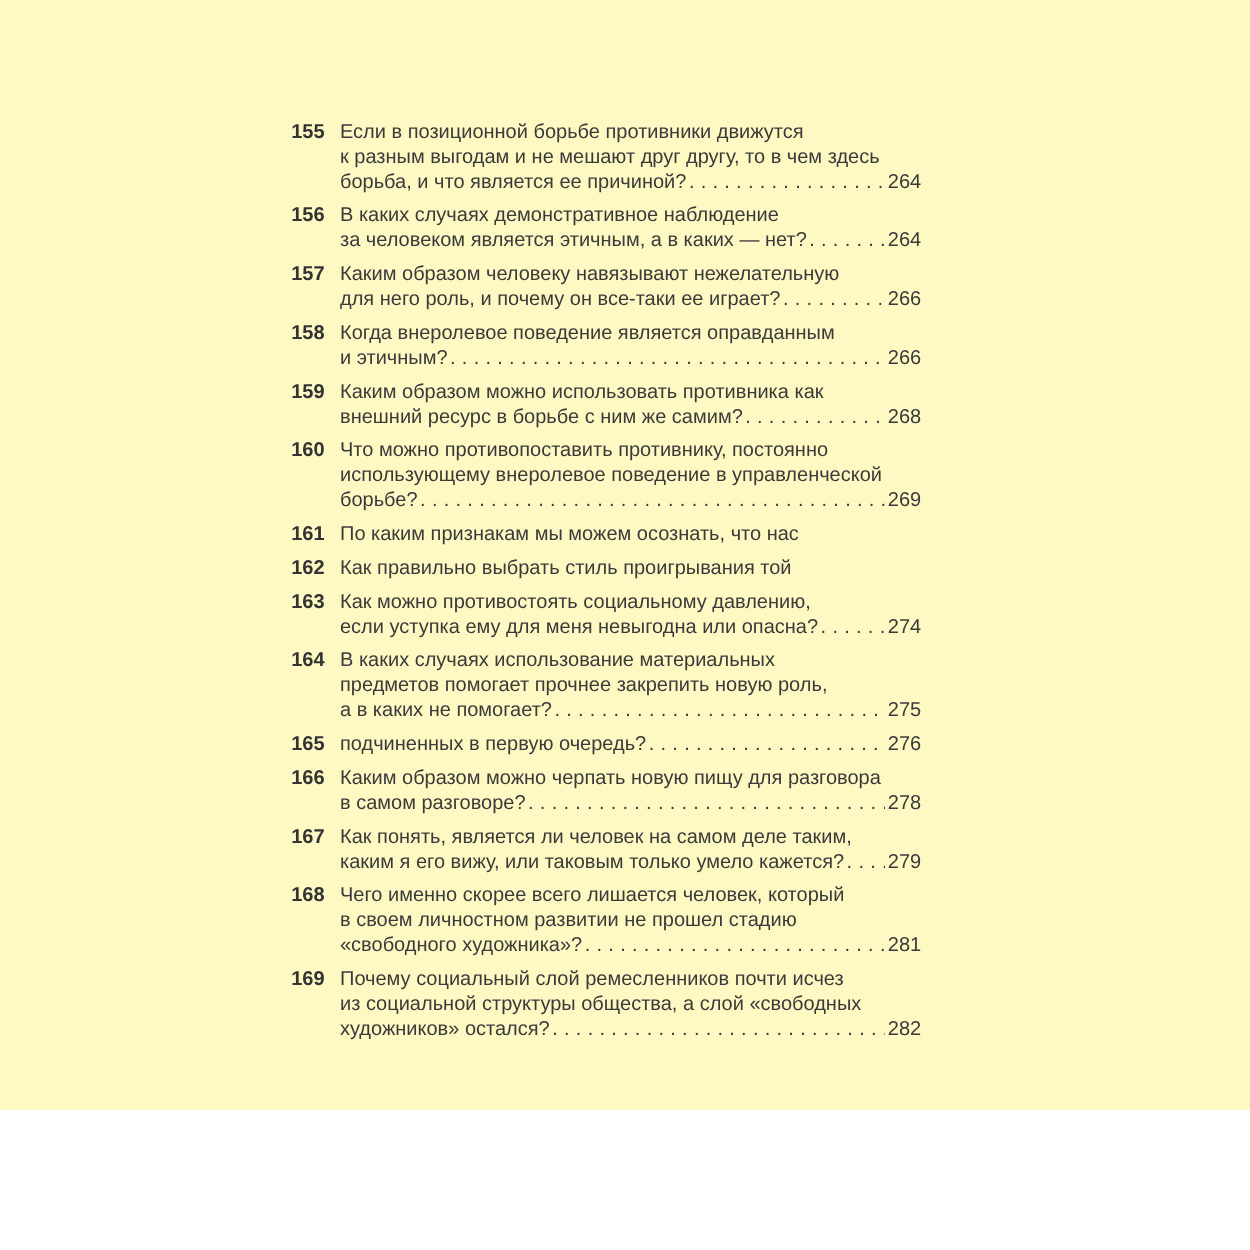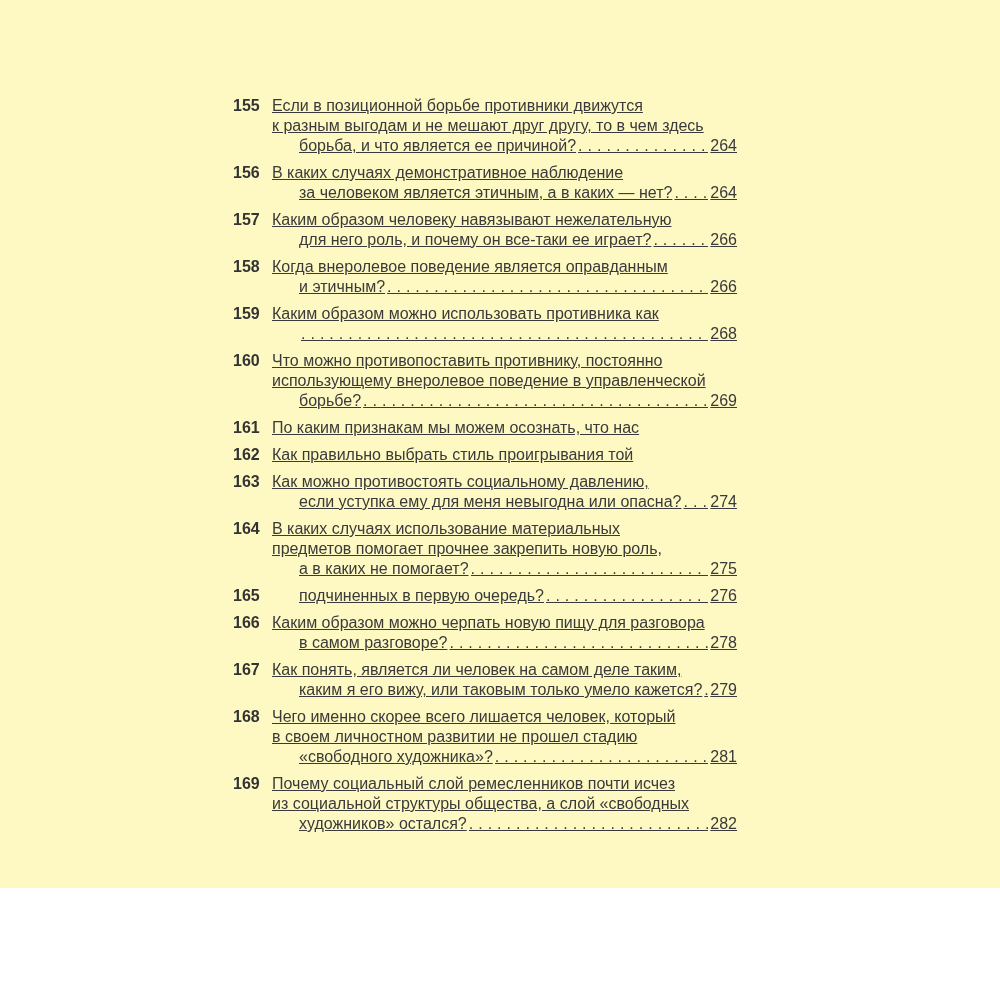--- a/index.html
+++ b/index.html
@@ -31,29 +31,27 @@
   }
   .toc-item .num {
     width: 39px;
     flex-shrink: 0;
     font-weight: bold;
     color: #333333;
   }
   .toc-item .body {
     flex: 1;
     min-width: 0;
-    text-decoration: underline;
   }
   .line {
     white-space: nowrap;
   }
   .line.last {
     display: flex;
     align-items: baseline;
-    margin-left: 27px;
   }
   .line.last .txt {
     white-space: nowrap;
     flex-shrink: 0;
   }
   .dots {
     flex: 1;
     min-width: 0;
     overflow: hidden;
     white-space: nowrap;
@@ -126,20 +124,21 @@
             <span class="dots"></span>
             <span class="pg">266</span>
           </div>
         </div>
       </div>
       <div class="toc-item">
         <div class="num">159</div>
         <div class="body">
           <div class="line">Каким образом можно использовать противника как</div>
           <div class="line last">
+            <span class="txt">внешний ресурс в борьбе с ним же самим?</span>
             <span class="dots"></span>
             <span class="pg">268</span>
           </div>
         </div>
       </div>
       <div class="toc-item">
         <div class="num">160</div>
         <div class="body">
           <div class="line">Что можно противопоставить противнику, постоянно</div>
           <div class="line">использующему внеролевое поведение в управленческой</div>

